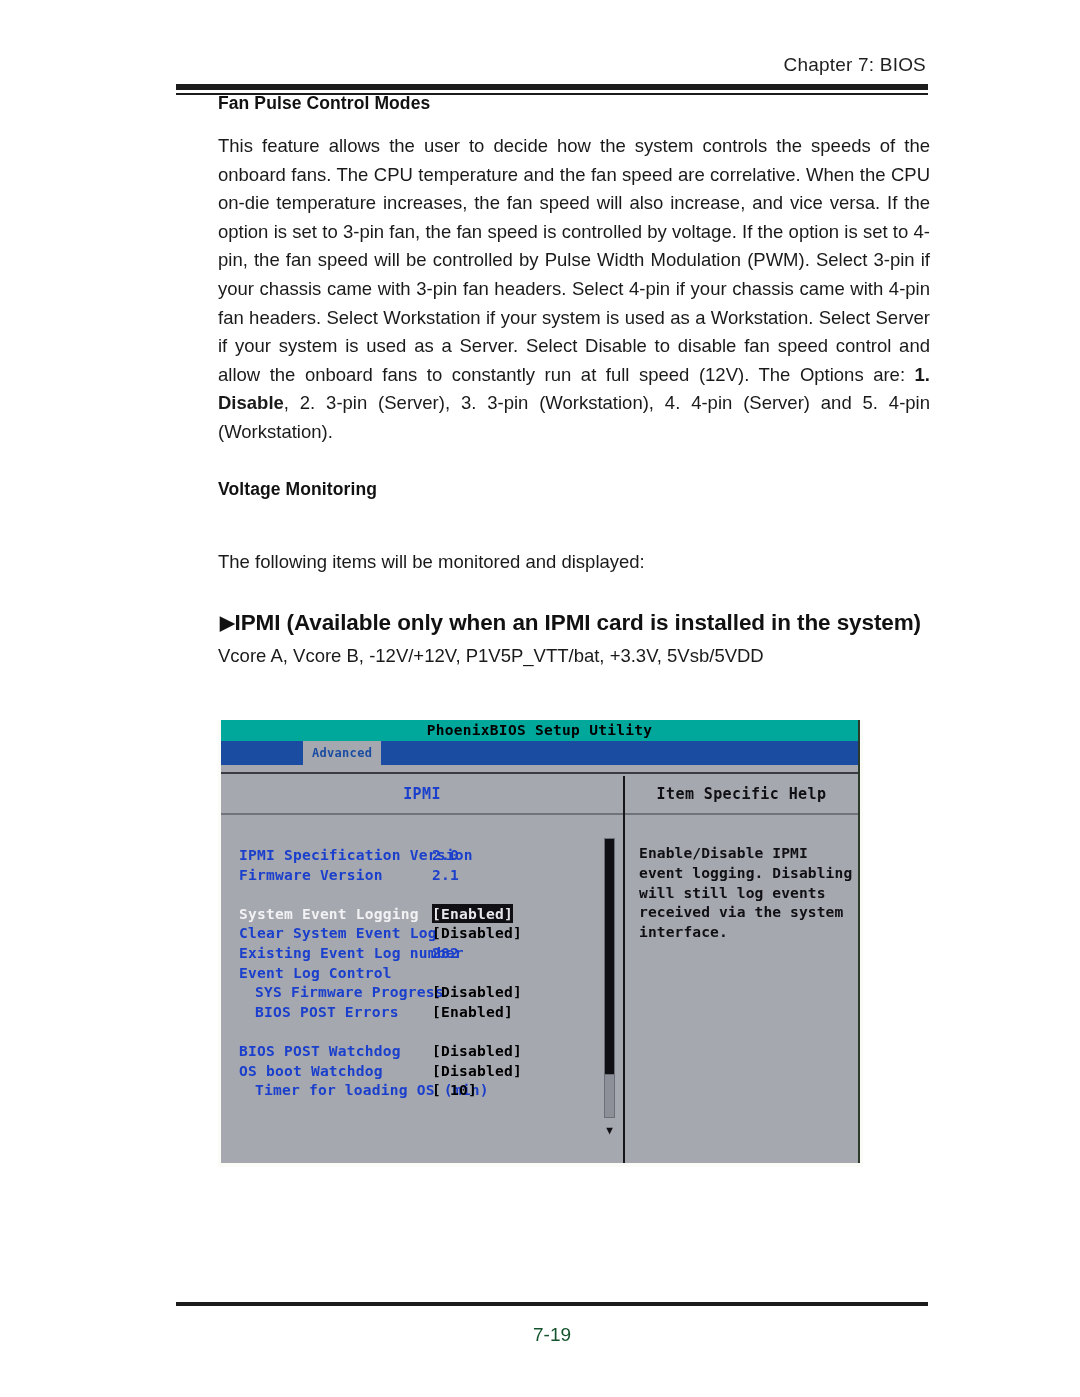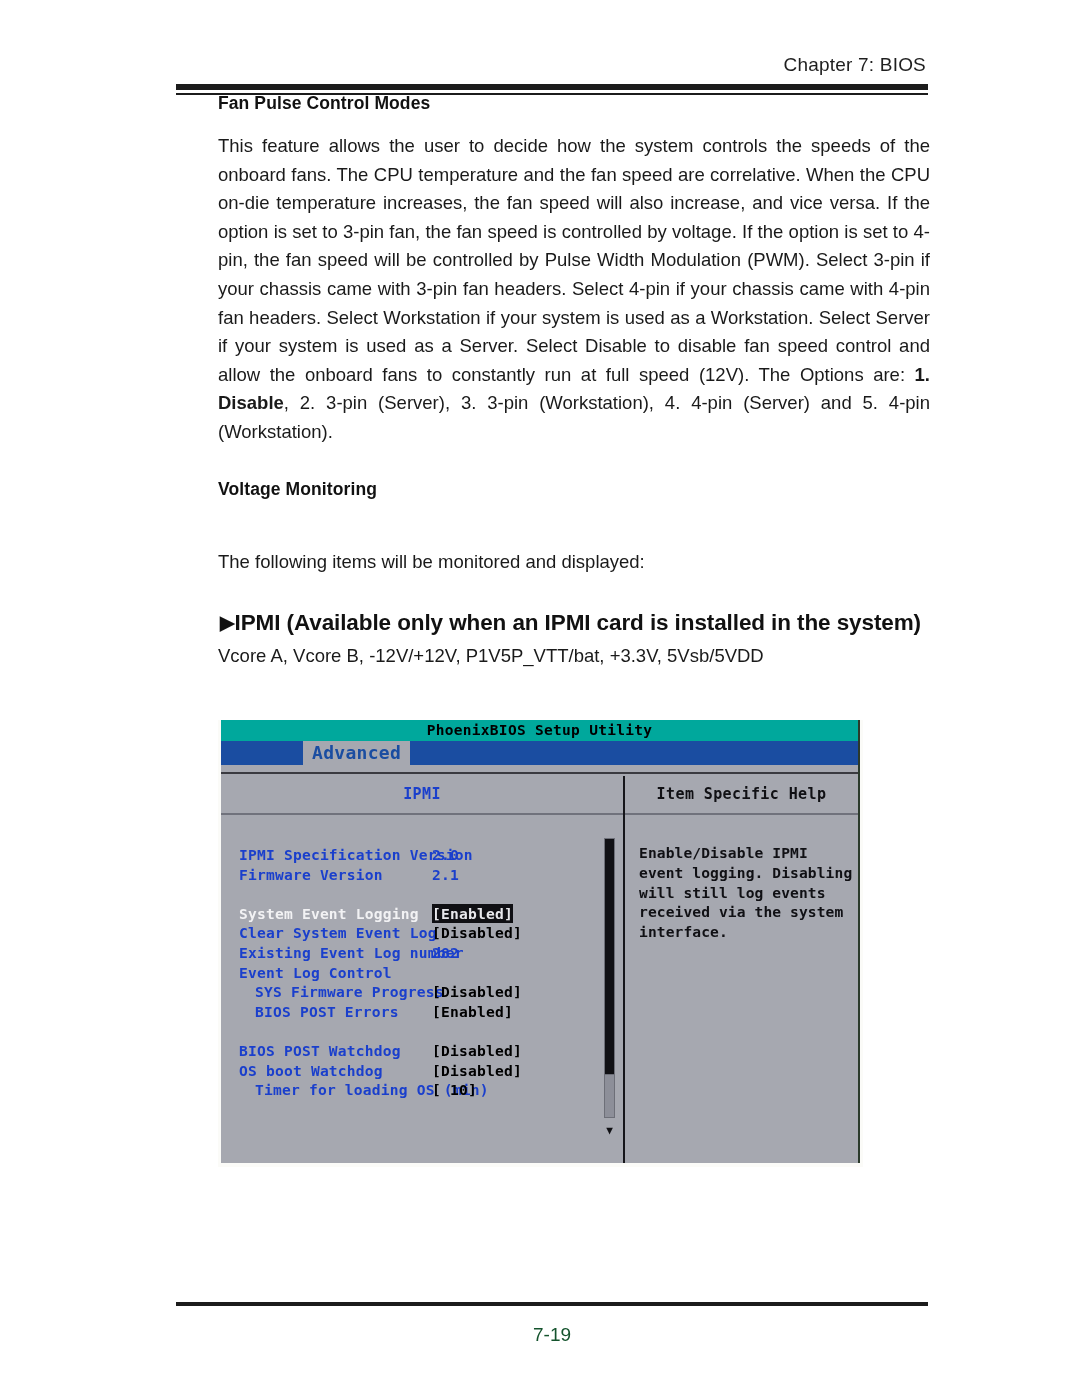--- a/index.html
+++ b/index.html
@@ -125,21 +125,21 @@
   }
   .bios-tab {
     position: absolute;
     left: 82px;
     top: 0;
     height: 24px;
     line-height: 24px;
     padding: 0 9px;
     background: #a6a8b0;
     color: #1a4da1;
-    font-size: 18px;
+    font-size: 12px;
     font-weight: bold;
     letter-spacing: 0.3px;
   }
   .bios-gapbar {
     height: 7px;
     background: #a6a8b0;
   }
   .bios-hline {
     height: 2px;
     background: #3a3a40;

